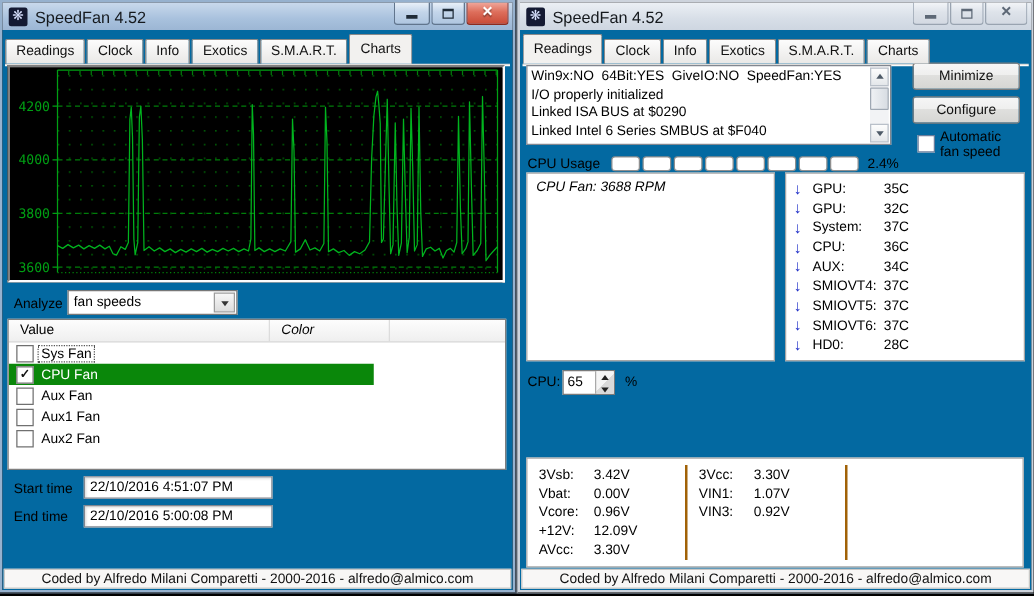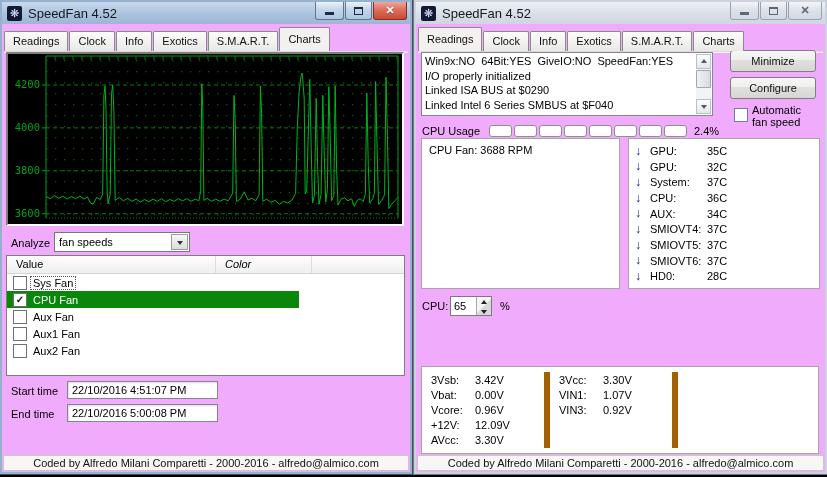--- a/index.html
+++ b/index.html
@@ -17,21 +17,21 @@
   .cb.min{width:29px;}.cb.max{width:27px;}.cb.close{width:34px;}
   .active .cb{background:linear-gradient(#EAF1F9,#C3D5EA 45%,#AFC6E0);border-color:#61758D;}
   .active .cb.close{background:linear-gradient(#F0A79B,#DD6E5B 45%,#C94B38);border-color:#8C2B1F;}
   .inactive .cb{background:linear-gradient(#F3F5F8,#DEE3EA 45%,#D3D9E2);border-color:#99A3B0;}
   .g-min{width:9px;height:3px;background:#1F2B38;margin-top:6px;}
   .g-max{width:9px;height:8px;border:1px solid #1F2B38;border-top-width:2px;box-sizing:border-box;}
   .g-close{font-size:11px;font-weight:bold;color:#FFF;line-height:1;text-shadow:0 1px 1px rgba(0,0,0,.35);}
   .inactive .g-min{background:#5D6876;}
   .inactive .g-max{border-color:#5D6876;}
   .inactive .g-close{color:#5D6876;text-shadow:none;}
-  .client{position:absolute;left:0;right:0;top:22px;bottom:0;background:#f0abfc;}
+  .client{position:absolute;left:0;right:0;top:22px;bottom:0;background:#0369a1;}
   
   .tabbar{position:absolute;left:2px;top:4px;right:2px;display:flex;align-items:flex-end;height:23px;z-index:2;}
   .tabline{position:absolute;left:2px;right:2px;top:27px;height:1px;background:#DDDCDA;box-shadow:0 1px 0 #FBFBFA;}
   .tab{height:19px;line-height:19px;padding:0 8px;font-size:11px;color:#111;background:linear-gradient(#FCFCFC,#E9E8E6);border:1px solid #8A8A8A;border-bottom:none;border-radius:2px 2px 0 0;margin-right:1px;position:relative;}
   .tab.active{height:23px;line-height:22px;background:#F2F1EF;z-index:3;}
   
   .chartframe{position:absolute;left:4px;top:28px;width:398px;height:174px;box-sizing:border-box;border:2px solid;border-color:#7F7F7F #FCFCFC #FCFCFC #7F7F7F;background:#000;}
   .analyze-label{position:absolute;left:9px;top:213px;font-size:11px;}
   .combo{position:absolute;left:52px;top:208px;width:136px;height:20px;background:#FFF;border:1px solid #777;box-sizing:border-box;display:flex;align-items:center;}
   .combo .val{flex:1;font-size:11px;padding-left:4px;}
@@ -61,35 +61,35 @@
   .sb-btn.up{top:0;}.sb-btn.down{bottom:0;}
   .sb-thumb{position:absolute;left:0;top:16px;width:15px;height:18px;background:linear-gradient(90deg,#EFF1F4,#D8DDE3);border:1px solid #9FA8B3;box-sizing:border-box;border-radius:1px;}
   .btn{position:absolute;left:314px;width:86px;height:22px;background:linear-gradient(#F6F6F6,#EFEFEE 45%,#E0E0DE 46%,#D6D6D3);border:1px solid #7E7E7E;border-radius:3px;font-size:11px;display:flex;align-items:center;justify-content:center;box-sizing:border-box;color:#111;}
   .checkbox{width:12px;height:12px;background:#FFF;border:1px solid #6B7E9C;box-sizing:content-box;position:absolute;}
   .autofan-label{position:absolute;left:336px;top:81px;width:66px;font-size:11px;line-height:11.5px;}
   .cpuusage-label{position:absolute;left:6px;top:101px;font-size:11px;}
   .segs{position:absolute;left:73px;top:101px;display:flex;gap:2px;}
   .seg{width:21px;height:10px;background:#FFF;border:1px solid #8F8F8F;border-radius:3px;}
   .cpuusage-val{position:absolute;left:278px;top:101px;font-size:11px;}
   .panel{position:absolute;background:#FFF;border:1px solid #A6A6A6;box-sizing:border-box;}
-  .fanpanel{left:5px;top:114px;width:199px;height:151px;font-size:11px;padding:5px 7px;}
+  .fanpanel{left:5px;top:114px;width:199px;height:151px;font-size:11px;padding:5px 7px;font-style:italic;}
   .temppanel{left:212px;top:114px;width:192px;height:151px;padding:4px 6px;}
   .trow{display:flex;height:15.7px;align-items:center;font-size:11px;}
   .tarrow{width:15px;color:#2030C8;font-weight:bold;font-size:12.5px;line-height:1;flex:none;}
   .tlabel{width:57px;}
   .spinlabel{position:absolute;left:6px;top:276px;font-size:11px;}
   .spin{position:absolute;left:34px;top:272px;width:42px;height:20px;background:#FFF;border:1px solid #7A7A7A;box-sizing:border-box;display:flex;}
   .spin .val{flex:1;font-size:11px;padding:3px 0 0 3px;}
   .spinbtns{width:14px;display:flex;flex-direction:column;border-left:1px solid #A9A9A9;background:linear-gradient(135deg,#F5F5F5 49%,#D9D9D9 51%);}
   .spinbtn{flex:1;display:flex;align-items:center;justify-content:center;}
   .tri-s-up{width:0;height:0;border:3px solid transparent;border-bottom:4px solid #222;margin-bottom:3px;}
   .tri-s-down{width:0;height:0;border:3px solid transparent;border-top:4px solid #222;margin-top:3px;}
   .spinunit{position:absolute;left:84px;top:276px;font-size:11px;}
   .voltpanel{left:5px;top:342px;width:398px;height:88px;display:flex;padding:5px 0;}
-  .vcol{width:128px;padding-left:9px;box-sizing:border-box;border-right:6px solid #a16207;}
+  .vcol{width:128px;padding-left:9px;box-sizing:border-box;border-right:2px solid #a16207;}
   .vcol.last{border-right:none;flex:1;}
   .vrow{display:flex;font-size:11px;height:15.2px;align-items:center;}
   .vlabel{width:44px;}
 </style>
 </head>
 <body>
 
 <div class="window active" style="left:0;width:408px;">
   <div class="titlebar">
     <span class="appicon">❋</span>

